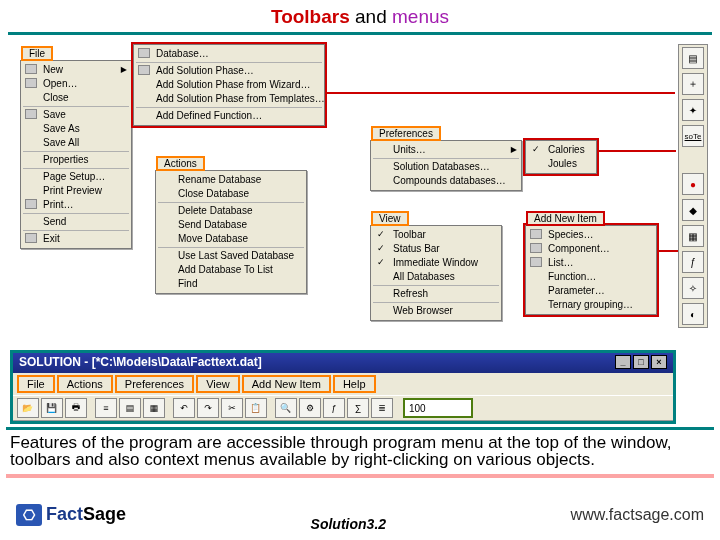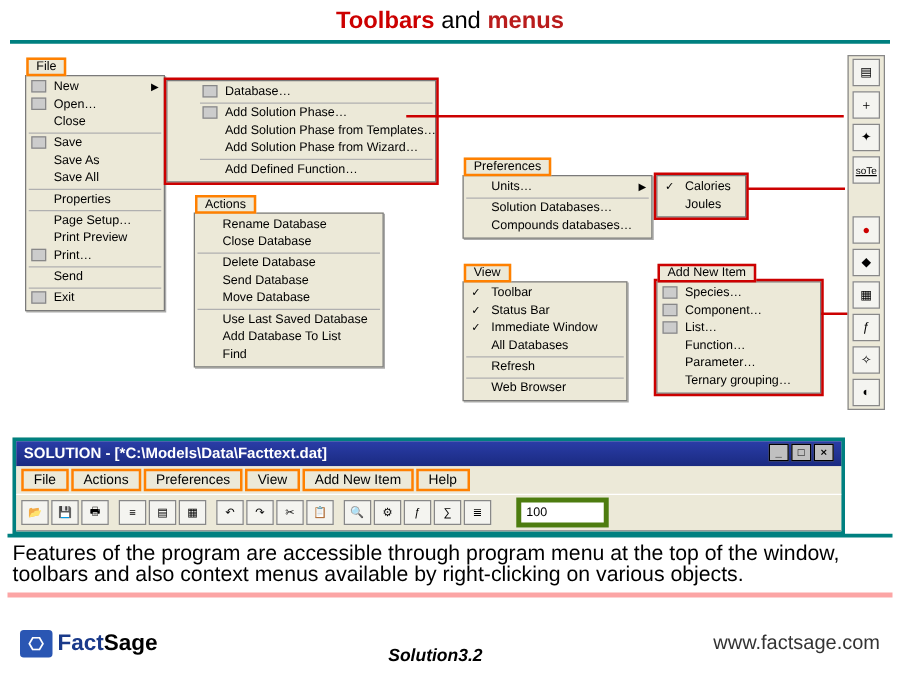--- a/index.html
+++ b/index.html
@@ -18,21 +18,21 @@
     height: 540px;
     position: relative;
   }
   .title {
     text-align: center;
     font-size: 19px;
     padding: 6px 0 2px 0;
   }
   .title .t1 { color: #cc0000; font-weight: bold; }
   .title .t2 { color: #000; }
-  .title .t3 { color: #b91c1c; font-weight: bold; }
+  .title .t3 { color: #a21caf; font-weight: normal; }
   .teal-line {
     margin: 2px 8px;
     height: 3px;
     background: #008080;
   }
   
   .menu {
     position: absolute;
     background: #ece9d8;
     border: 1px solid #7a7a7a;
@@ -134,23 +134,23 @@
     background: #ece9d8;
   }
   .toolbar-row .tbtn {
     width: 20px; height: 18px;
     border: 1px solid #888;
     background: #f4f4f0;
     font-size: 9px; display:flex; align-items:center; justify-content:center;
   }
   .toolbar-row .sep { width: 4px; }
   .zoom {
-    margin-left: 18px;
+    margin-left: 8px;
     width: 58px; height: 16px;
-    border: 4px solid #4d7c0f; background: #fff;
+    border: 2px solid #4d7c0f; background: #fff;
     font-size: 10px; padding: 0 4px;
   }
 
   
   .desc {
     position: absolute;
     left: 6px; right: 6px;
     top: 427px;
     border-top: 3px solid #008080;
     border-bottom: 4px solid #fca5a5;
@@ -210,27 +210,27 @@
       <li><span>Page Setup…</span></li>
       <li><span>Print Preview</span></li>
       <li><span class="icon"></span><span>Print…</span></li>
       <li class="sep"></li>
       <li><span>Send</span></li>
       <li class="sep"></li>
       <li><span class="icon"></span><span>Exit</span></li>
     </ul>
   </div>
 
-  <div class="menu hl-red" style="left:133px; top:64px; width:190px;padding-left:24px;">
+  <div class="menu hl-red" style="left:133px; top:44px; width:190px;">
     <ul>
       <li><span class="icon"></span><span>Database…</span></li>
       <li class="sep"></li>
       <li><span class="icon"></span><span>Add Solution Phase…</span></li>
+      <li><span>Add Solution Phase from Wizard…</span></li>
       <li><span>Add Solution Phase from Templates…</span></li>
-      <li><span>Add Solution Phase from Wizard…</span></li>
       <li class="sep"></li>
       <li><span>Add Defined Function…</span></li>
     </ul>
   </div>
 
   <div class="menu" style="left:155px; top:170px; width:150px;">
     <div class="menu-title hl-orange">Actions</div>
     <ul>
       <li><span>Rename Database</span></li>
       <li><span>Close Database</span></li>

